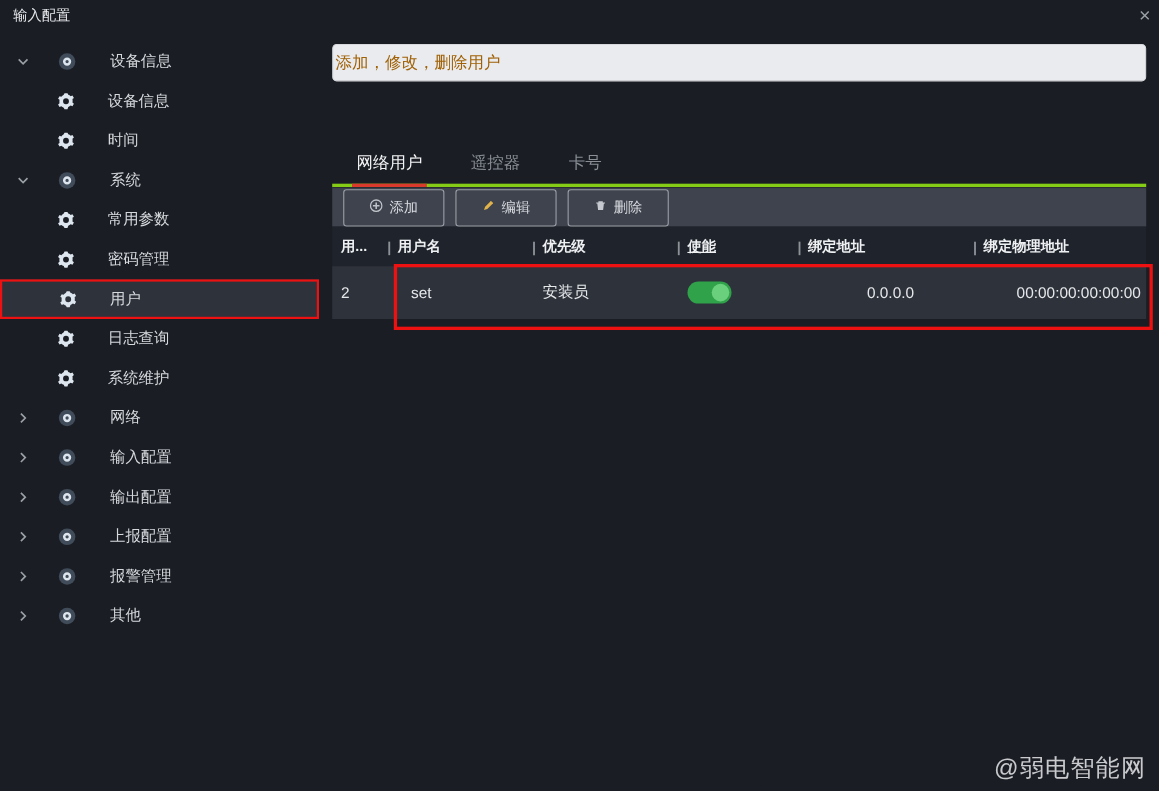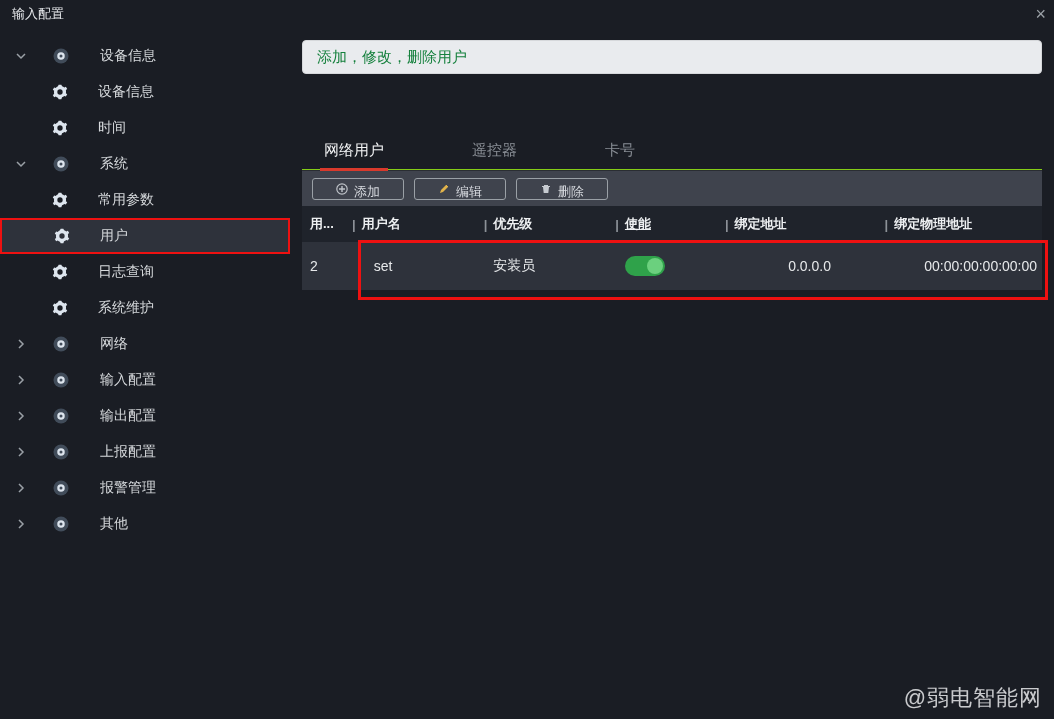--- a/index.html
+++ b/index.html
@@ -75,41 +75,40 @@
 
   
   .content {
     flex: 1;
     padding: 12px 12px 12px 12px;
     overflow: hidden;
   }
 
   .banner {
     background: #e9ebee;
-    color: #15803d;
+    color: #a16207;
     height: 34px;
     border-radius: 4px;
     display: flex;
     align-items: center;
-    padding: 0 14px;
+    padding: 0 2px;
     font-size: 15px;
     border: 1px solid #d6d8db;
   }
 
   .panel {
     margin-top: 56px;
   }
 
   
   .tabs {
     display: flex;
-    align-items: flex-start;
+    align-items: center;
     height: 40px;
-    border-bottom: 1px solid #84cc16;
-    gap: 44px;
+    border-bottom: 3px solid #84cc16;
   }
   .tab {
     padding: 0 22px;
     height: 40px;
     display: flex;
     align-items: center;
     font-size: 15px;
     color: #8a8f96;
     cursor: pointer;
     position: relative;
@@ -134,28 +133,28 @@
     align-items: center;
     padding: 0 10px;
     gap: 10px;
   }
   .btn {
     border: 1px solid #9aa0a6;
     border-radius: 3px;
     height: 22px;
     min-width: 92px;
     display: inline-flex;
-    align-items: flex-start;
+    align-items: center;
     justify-content: center;
     gap: 6px;
     color: #d7dadf;
     font-size: 13px;
     cursor: pointer;
     background: transparent;
-    padding: 4px 10px;
+    padding: 16px 10px;
   }
   .btn svg { width: 12px; height: 12px; }
 
   
   .thead {
     height: 36px;
     display: flex;
     align-items: center;
     background: #1f232b;
     font-size: 13px;
@@ -283,20 +282,28 @@
       </span>
       <span class="tree-label">系统</span>
     </div>
     <div class="tree-item level-2 hoverable">
       <span class="gear small">
         <svg width="16" height="16" viewBox="0 0 24 24">
             <path class="cog" fill="#c9d0d8" d="M12 8a4 4 0 1 0 0 8 4 4 0 0 0 0-8zm9 4a9 9 0 0 1-.2 1.9l2 1.6-2 3.4-2.4-1a9 9 0 0 1-3.3 1.9L14 23h-4l-1.1-2.2a9 9 0 0 1-3.3-1.9l-2.4 1-2-3.4 2-1.6A9 9 0 0 1 3 12a9 9 0 0 1 .2-1.9l-2-1.6 2-3.4 2.4 1A9 9 0 0 1 8.9 3.2L10 1h4l1.1 2.2a9 9 0 0 1 3.3 1.9l2.4-1 2 3.4-2 1.6A9 9 0 0 1 21 12z"></path>
           </svg>
       </span>
       <span class="tree-label">常用参数</span>
+    </div>
+    <div class="tree-item level-2 hoverable">
+      <span class="gear small">
+        <svg width="16" height="16" viewBox="0 0 24 24">
+            <path class="cog" fill="#c9d0d8" d="M12 8a4 4 0 1 0 0 8 4 4 0 0 0 0-8zm9 4a9 9 0 0 1-.2 1.9l2 1.6-2 3.4-2.4-1a9 9 0 0 1-3.3 1.9L14 23h-4l-1.1-2.2a9 9 0 0 1-3.3-1.9l-2.4 1-2-3.4 2-1.6A9 9 0 0 1 3 12a9 9 0 0 1 .2-1.9l-2-1.6 2-3.4 2.4 1A9 9 0 0 1 8.9 3.2L10 1h4l1.1 2.2a9 9 0 0 1 3.3 1.9l2.4-1 2 3.4-2 1.6A9 9 0 0 1 21 12z"></path>
+          </svg>
+      </span>
+      <span class="tree-label">密码管理</span>
     </div>
     <div class="tree-item level-2 selected">
       <span class="gear small">
         <svg width="16" height="16" viewBox="0 0 24 24">
             <path class="cog" fill="#c9d0d8" d="M12 8a4 4 0 1 0 0 8 4 4 0 0 0 0-8zm9 4a9 9 0 0 1-.2 1.9l2 1.6-2 3.4-2.4-1a9 9 0 0 1-3.3 1.9L14 23h-4l-1.1-2.2a9 9 0 0 1-3.3-1.9l-2.4 1-2-3.4 2-1.6A9 9 0 0 1 3 12a9 9 0 0 1 .2-1.9l-2-1.6 2-3.4 2.4 1A9 9 0 0 1 8.9 3.2L10 1h4l1.1 2.2a9 9 0 0 1 3.3 1.9l2.4-1 2 3.4-2 1.6A9 9 0 0 1 21 12z"></path>
           </svg>
       </span>
       <span class="tree-label">用户</span>
     </div>
     <div class="tree-item level-2 hoverable">

